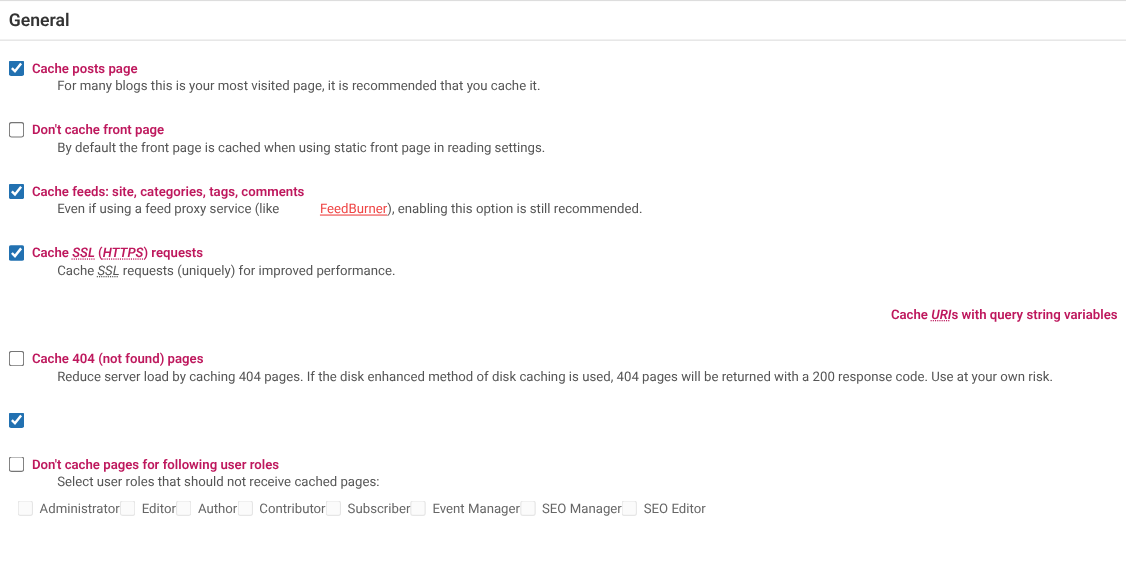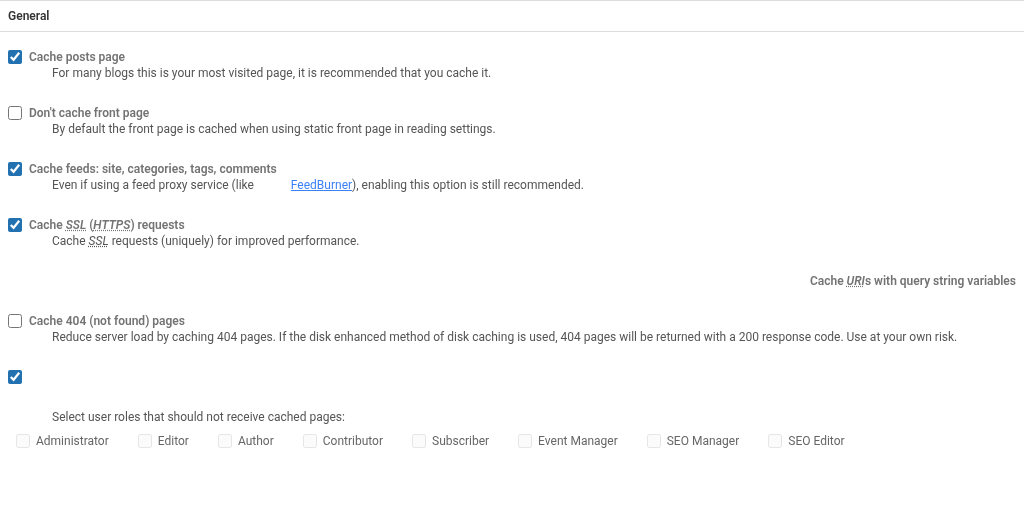--- a/index.html
+++ b/index.html
@@ -12,65 +12,65 @@
       font-size: 12px;
       color: #444;
       background: #fff;
       width: 1024px;
     }
     .header {
       padding: 8px 10px 8px 8px;
       border-bottom: 1px solid #ddd;
       border-top: 1px solid #ddd;
       font-weight: 600;
-      font-size: 12px;
+      font-size: 16px;
       color: #333;
     }
     .panel {
       padding: 18px 8px 8px 8px;
     }
     .setting {
       margin-bottom: 26px;
     }
     .setting-title-row {
       display: flex;
       align-items: center;
       gap: 7px;
     }
     .setting-title {
       font-weight: 600;
       font-size: 12px;
-      color: #737373;
+      color: #be185d;
     }
     .setting-desc {
       color: #555;
       font-size: 12px;
       margin-top: 2px;
       margin-left: 44px;
     }
     .setting-desc a {
-      color: #3b82f6;
+      color: #ef4444;
       text-decoration: underline;
       padding-left: 34px;
     }
     input[type="checkbox"] {
       width: 14px;
       height: 14px;
       accent-color: #2271b1;
       cursor: pointer;
     }
     input[type="checkbox"]:disabled { cursor: default; }
     .abbr {
       text-decoration: underline;
       text-decoration-style: dotted;
       font-style: italic;
     }
     .roles {
       display: flex;
-      gap: 29px;
+      gap: 0;
       margin-top: 10px;
       padding-left: 8px;
       flex-wrap: wrap;
     }
     .role {
       display: flex;
       align-items: center;
       gap: 6px;
       color: #666;
       font-size: 12px;
@@ -142,20 +142,24 @@
     <div class="setting-desc">Reduce server load by caching 404 pages. If the disk enhanced method of disk caching is used, 404 pages will be returned with a 200 response code. Use at your own risk.</div>
   </div>
 
   <div class="setting">
     <label class="setting-title-row">
       <input type="checkbox" checked="" style="">
     </label>
   </div>
 
   <div class="setting" style="margin-bottom:10px;">
+    <label class="setting-title-row">
+      <input type="checkbox" style="">
+      <span class="setting-title">Don't cache pages for following user roles</span>
+    </label>
     <div class="setting-desc">Select user roles that should not receive cached pages:</div>
     <div class="roles">
       <label class="role">
           <input type="checkbox" disabled="" style="">
           <span>Administrator</span>
         </label>
       <label class="role">
           <input type="checkbox" disabled="" style="">
           <span>Editor</span>
         </label>

